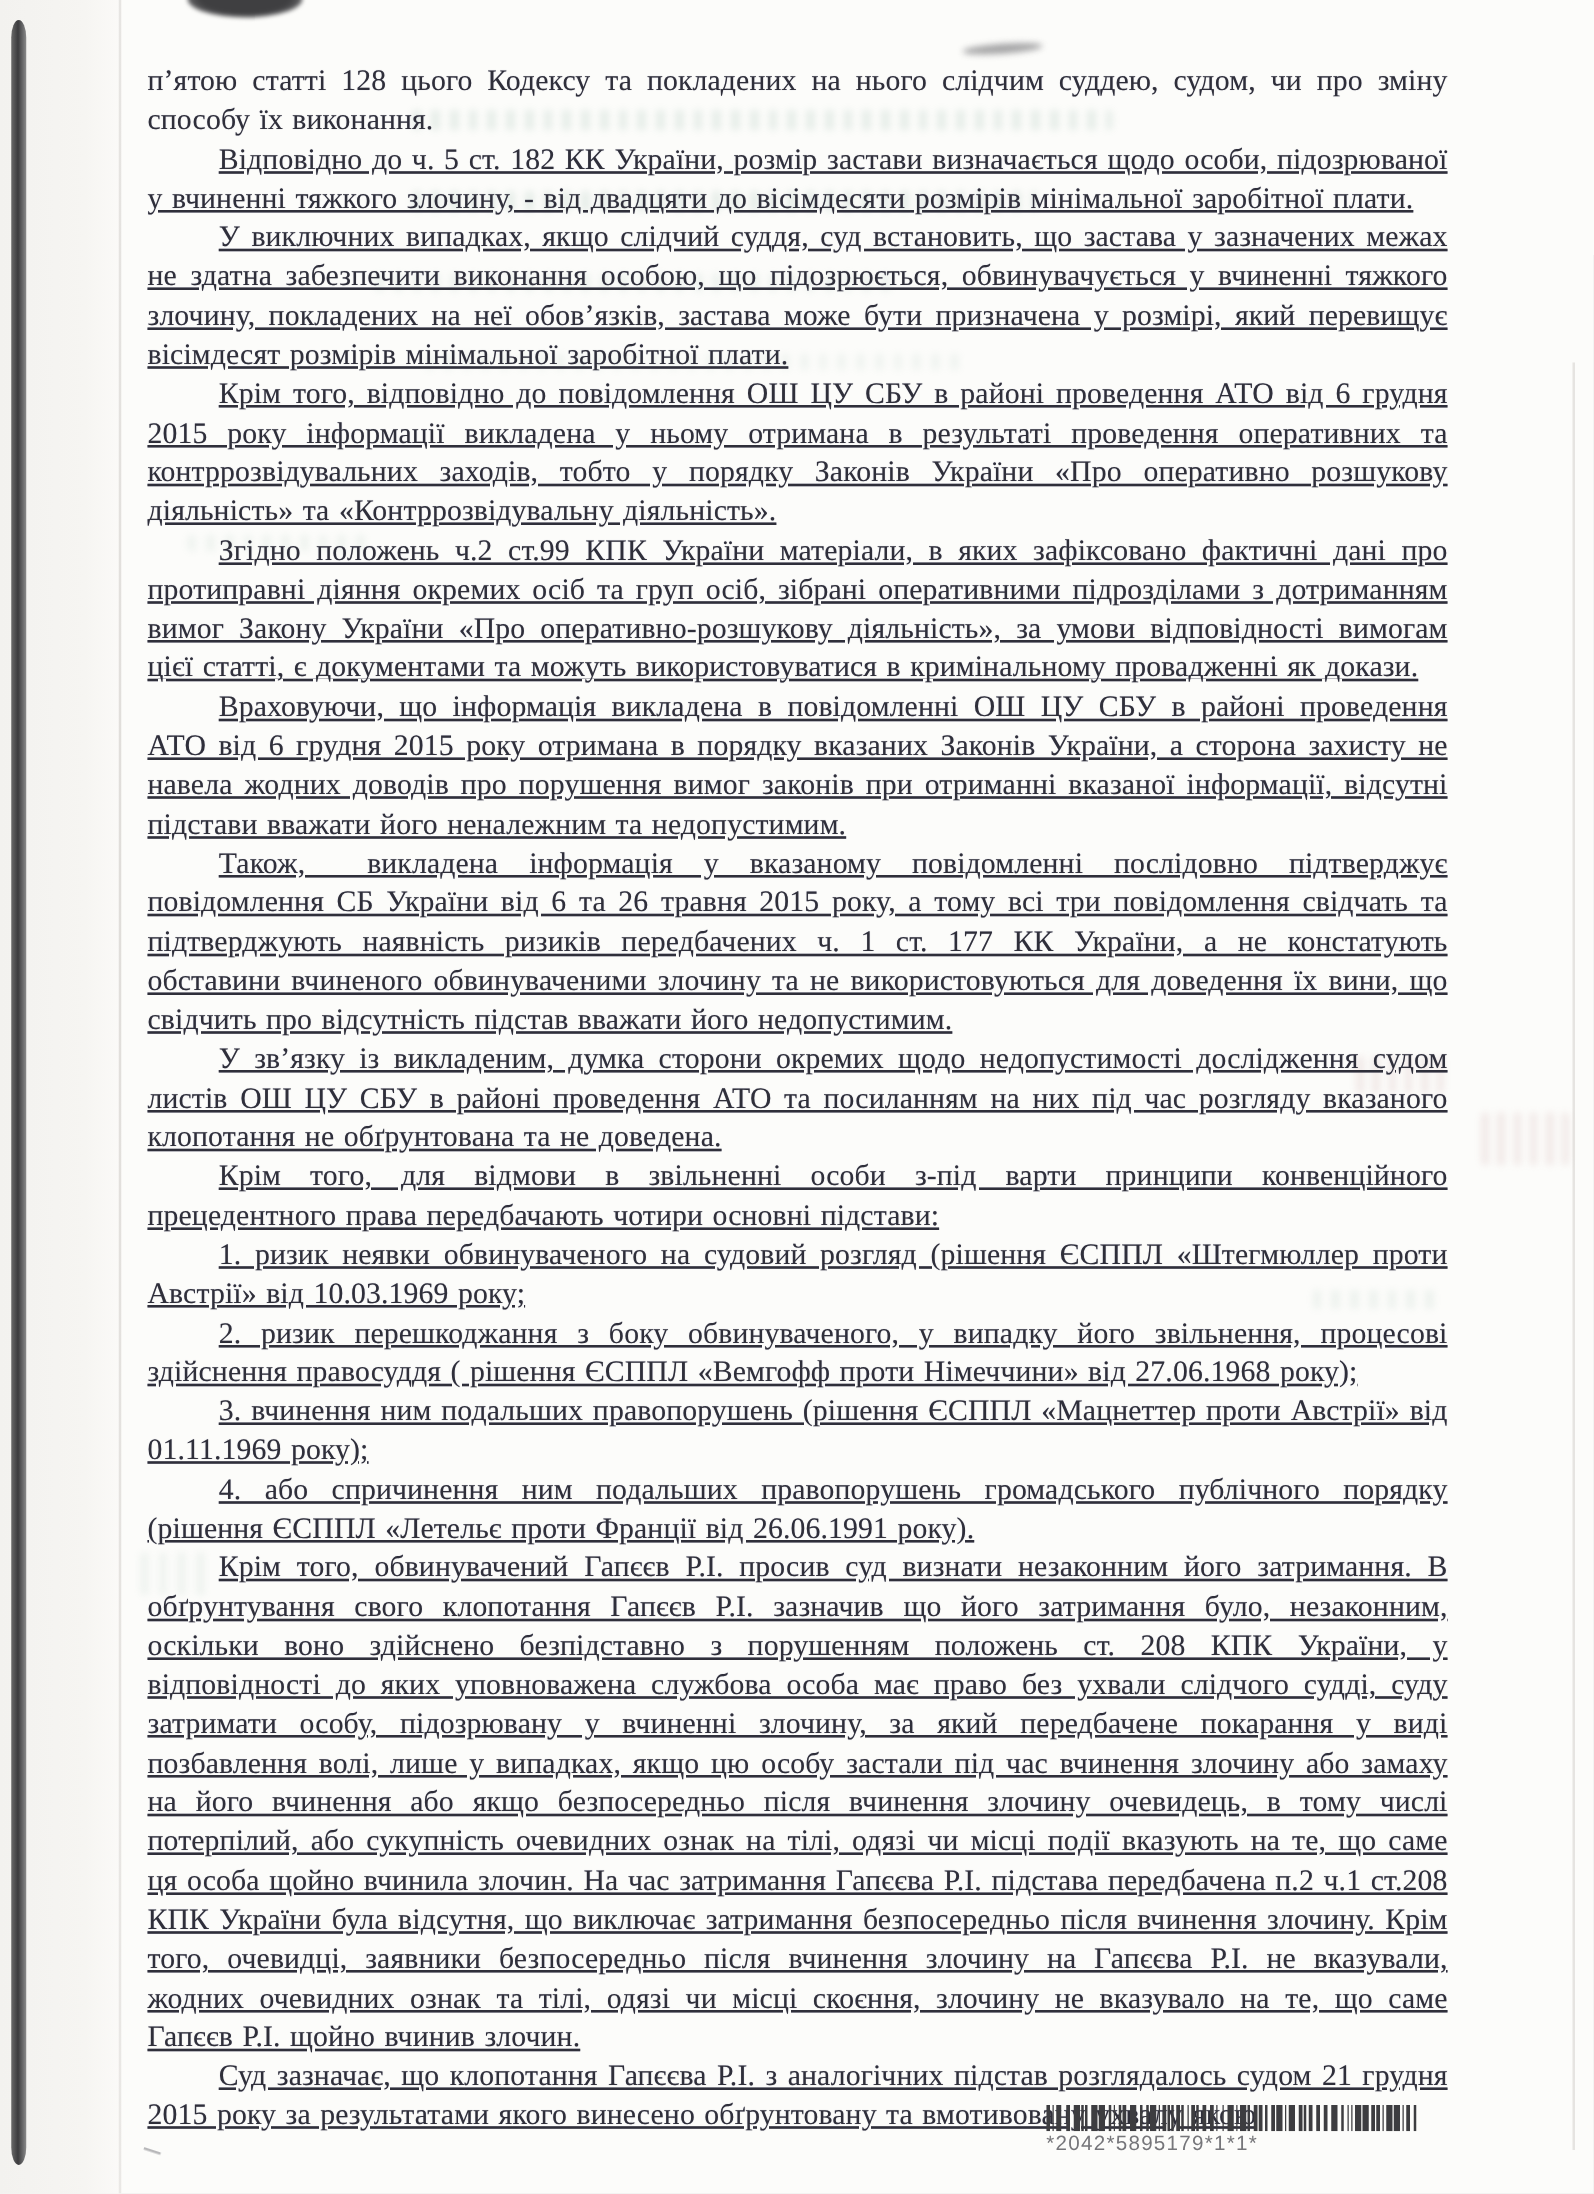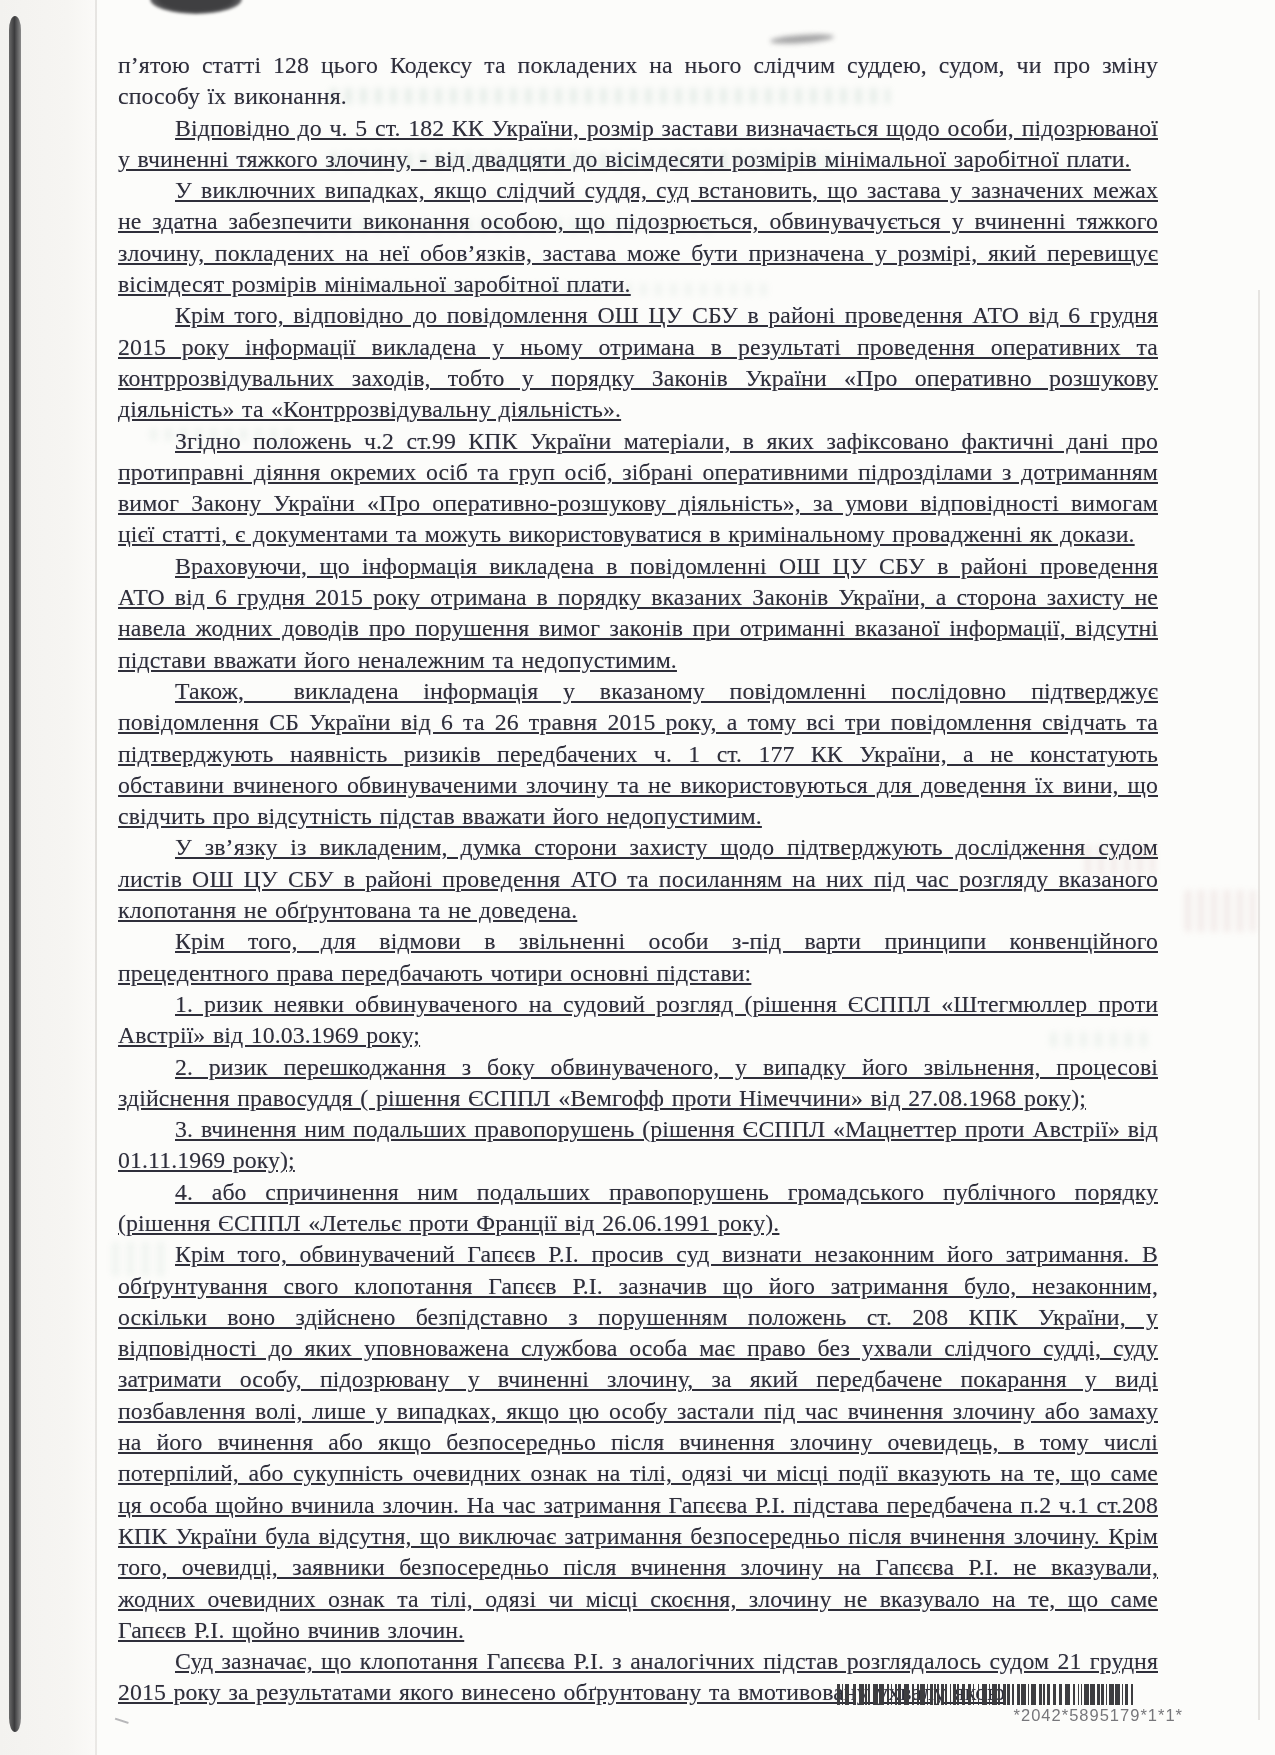--- a/index.html
+++ b/index.html
@@ -73,21 +73,21 @@
     position:absolute;left:837px;top:1684px;width:346px;height:42px;
   }
   .barcode-bars{
     display:flex;align-items:stretch;height:21px;width:100%;
     overflow:hidden;
   }
   .barcode-bars i{
     display:block;height:100%;background:#3d3d40;flex:0 0 auto;
   }
   .barcode-label{
-    margin-top:1px;text-align:right;
+    margin-top:1px;text-align:left;
     font-family:"Liberation Sans","DejaVu Sans",sans-serif;
     font-size:16.5px;color:#76767a;letter-spacing:1px;
   }
 </style>
 </head>
 <body>
 
 <div class="scan">
 
   <div class="margin-shade"></div>
@@ -110,24 +110,24 @@
 
   <div class="text-block">
 
   <p>п’ятою статті 128 цього Кодексу та покладених на нього слідчим суддею, судом, чи про зміну способу їх виконання.</p>
       <p class="indent">Відповідно до ч. 5 ст. 182 КК України, розмір застави визначається щодо особи, підозрюваної у вчиненні тяжкого злочину, - від двадцяти до вісімдесяти розмірів мінімальної заробітної плати.</p>
       <p class="indent">У виключних випадках, якщо слідчий суддя, суд встановить, що застава у зазначених межах не здатна забезпечити виконання особою, що підозрюється, обвинувачується у вчиненні тяжкого злочину, покладених на неї обов’язків, застава може бути призначена у розмірі, який перевищує вісімдесят розмірів мінімальної заробітної плати.</p>
       <p class="indent">Крім того, відповідно до повідомлення ОШ ЦУ СБУ в районі проведення АТО від 6 грудня 2015 року інформації викладена у ньому отримана в результаті проведення оперативних та контррозвідувальних заходів, тобто у порядку Законів України «Про оперативно розшукову діяльність» та «Контррозвідувальну діяльність».</p>
       <p class="indent">Згідно положень ч.2 ст.99 КПК України матеріали, в яких зафіксовано фактичні дані про протиправні діяння окремих осіб та груп осіб, зібрані оперативними підрозділами з дотриманням вимог Закону України «Про оперативно-розшукову діяльність», за умови відповідності вимогам цієї статті, є документами та можуть використовуватися в кримінальному провадженні як докази.</p>
       <p class="indent">Враховуючи, що інформація викладена в повідомленні ОШ ЦУ СБУ в районі проведення АТО від 6 грудня 2015 року отримана в порядку вказаних Законів України, а сторона захисту не навела жодних доводів про порушення вимог законів при отриманні вказаної інформації, відсутні підстави вважати його неналежним та недопустимим.</p>
       <p class="indent">Також,&nbsp; викладена інформація у вказаному повідомленні послідовно підтверджує повідомлення СБ України від 6 та 26 травня 2015 року, а тому всі три повідомлення свідчать та підтверджують наявність ризиків передбачених ч. 1 ст. 177 КК України, а не констатують обставини вчиненого обвинуваченими злочину та не використовуються для доведення їх вини, що свідчить про відсутність підстав вважати його недопустимим.</p>
-      <p class="indent">У зв’язку із викладеним, думка сторони захисту щодо підтверджують дослідження судом листів ОШ ЦУ СБУ в районі проведення АТО та посиланням на них під час розгляду вказаного клопотання не обґрунтована та не доведена.</p>
+      <p class="indent">У зв’язку із викладеним, думка сторони окремих щодо недопустимості дослідження судом листів ОШ ЦУ СБУ в районі проведення АТО та посиланням на них під час розгляду вказаного клопотання не обґрунтована та не доведена.</p>
       <p class="indent">Крім того, для відмови в звільненні особи з-під варти принципи конвенційного прецедентного права передбачають чотири основні підстави:</p>
       <p class="indent">1. ризик неявки обвинуваченого на судовий розгляд (рішення ЄСППЛ «Штегмюллер проти Австрії» від 10.03.1969 року;</p>
-      <p class="indent">2. ризик перешкоджання з боку обвинуваченого, у випадку його звільнення, процесові здійснення правосуддя ( рішення ЄСППЛ «Вемгофф проти Німеччини» від 27.08.1968 року);</p>
+      <p class="indent">2. ризик перешкоджання з боку обвинуваченого, у випадку його звільнення, процесові здійснення правосуддя ( рішення ЄСППЛ «Вемгофф проти Німеччини» від 27.06.1968 року);</p>
       <p class="indent">3. вчинення ним подальших правопорушень (рішення ЄСППЛ «Мацнеттер проти Австрії» від 01.11.1969 року);</p>
       <p class="indent">4. або спричинення ним подальших правопорушень громадського публічного порядку (рішення ЄСППЛ «Летельє проти Франції від 26.06.1991 року).</p>
       <p class="indent">Крім того, обвинувачений Гапєєв Р.І. просив суд визнати незаконним його затримання. В обґрунтування свого клопотання Гапєєв Р.І. зазначив що його затримання було, незаконним, оскільки воно здійснено безпідставно з порушенням положень ст. 208 КПК України, у відповідності до яких уповноважена службова особа має право без ухвали слідчого судді, суду затримати особу, підозрювану у вчиненні злочину, за який передбачене покарання у виді позбавлення волі, лише у випадках, якщо цю особу застали під час вчинення злочину або замаху на його вчинення або якщо безпосередньо після вчинення злочину очевидець, в тому числі потерпілий, або сукупність очевидних ознак на тілі, одязі чи місці події вказують на те, що саме ця особа щойно вчинила злочин. На час затримання Гапєєва Р.І. підстава передбачена п.2 ч.1 ст.208 КПК України була відсутня, що виключає затримання безпосередньо після вчинення злочину. Крім того, очевидці, заявники безпосередньо після вчинення злочину на Гапєєва Р.І. не вказували, жодних очевидних ознак та тілі, одязі чи місці скоєння, злочину не вказувало на те, що саме Гапєєв Р.І. щойно вчинив злочин.</p>
       <p class="indent">Суд зазначає, що клопотання Гапєєва Р.І. з аналогічних підстав розглядалось судом 21 грудня 2015 року за результатами якого винесено обґрунтовану та вмотивовану ухвалу якою</p>
     </div>
 
   <div class="barcode">
     <div class="barcode-bars">
         <i style="width: 3px; margin-right: 1.6px;"></i>
         <i style="width: 1.5px; margin-right: 1.6px;"></i>

